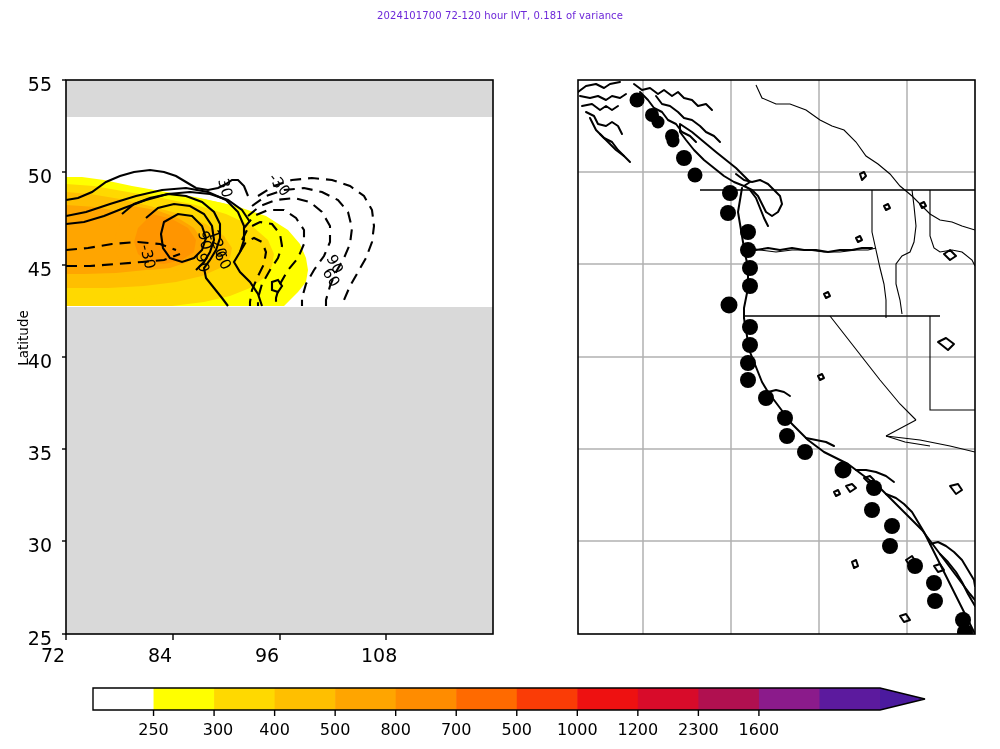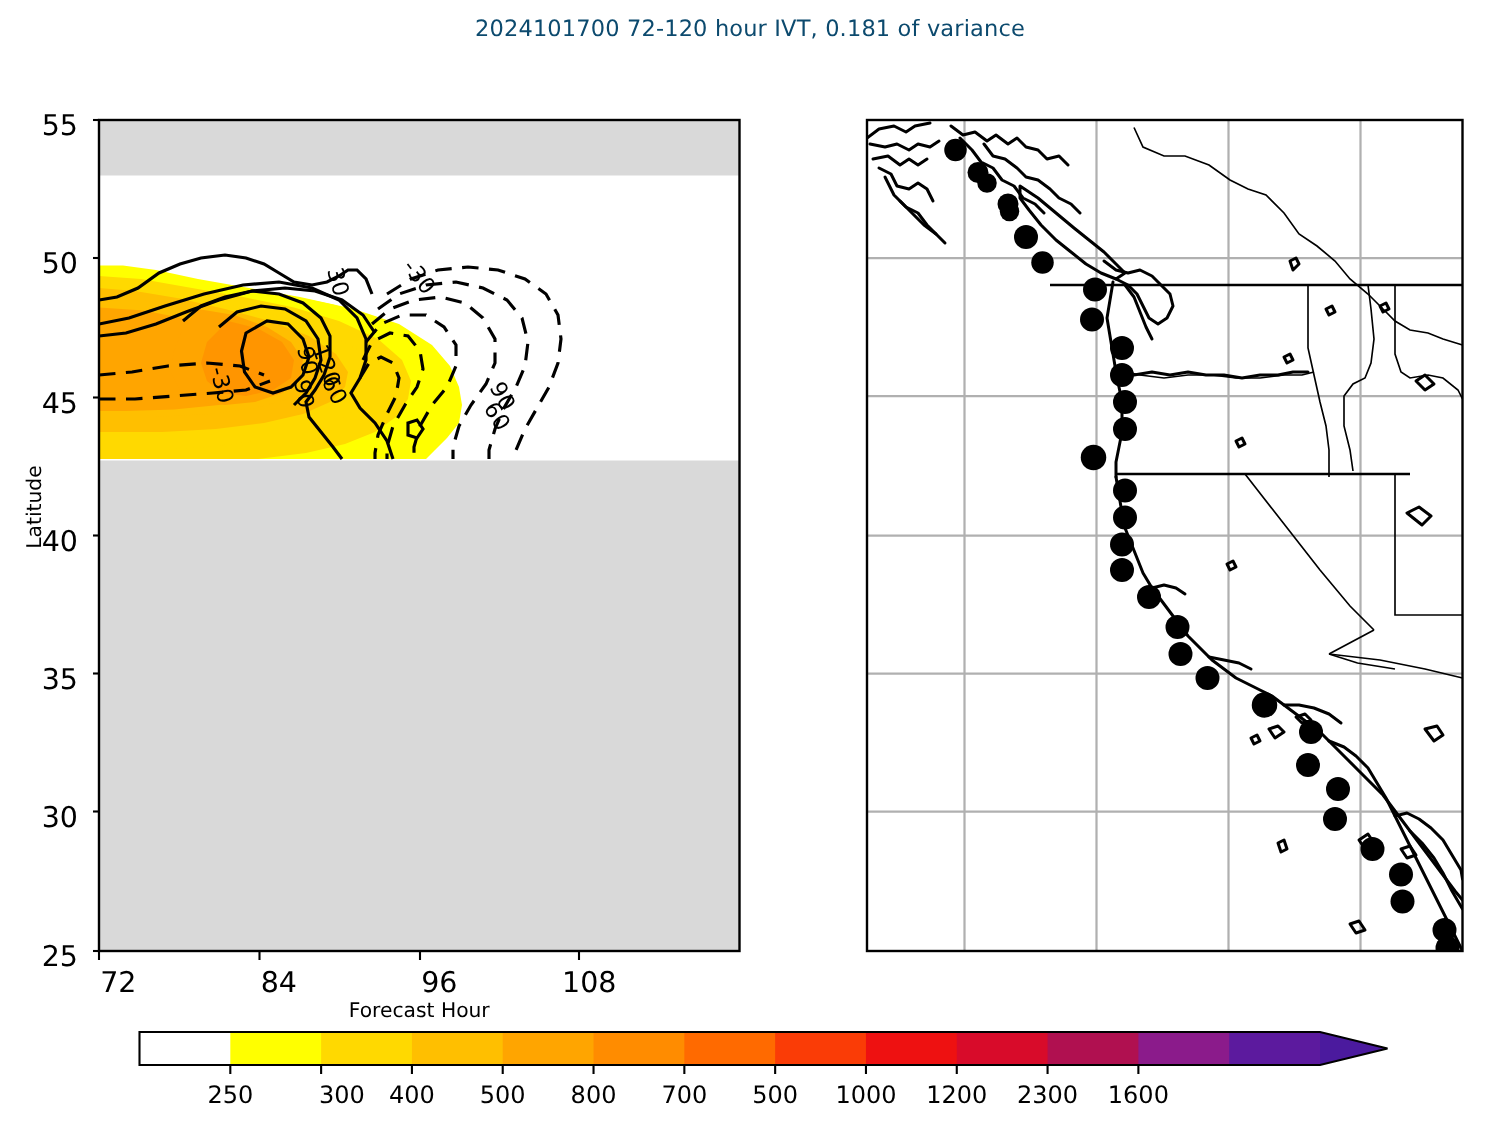--- a/index.html
+++ b/index.html
@@ -18,22 +18,22 @@
     position: absolute;
     left: 0; top: 0;
     width: 1000px;
     height: 749px;
   }
   .fig-title {
     position: absolute;
     left: 0; top: 10px;
     width: 1000px;
     text-align: center;
-    font-size: 15px;
-    color: #0c4a6e;
+    font-size: 10px;
+    color: #6d28d9;
     letter-spacing: 0.1px;
   }
   .axis-label {
     position: absolute;
     font-size: 13.5px;
     color: #000000;
   }
   #xlabel-forecast-hour {
     left: 66px;
     top: 666px;
@@ -48,21 +48,21 @@
     transform: rotate(-90deg);
     transform-origin: center center;
   }
   .tick-label {
     position: absolute;
     font-size: 19px;
     color: #000000;
     white-space: nowrap;
   }
   .ytick-label { text-align: right; width: 40px; }
-  .xtick-label { text-align: right; width: 50px; }
+  .xtick-label { text-align: left; width: 50px; }
   .cbtick-label { text-align: center; width: 60px; font-size: 16px; }
   svg { display: block; }
 </style>
 </head>
 <body>
 
 <div id="figure">
 
   <div class="fig-title">2024101700 72-120 hour IVT, 0.181 of variance</div>
 
@@ -197,21 +197,20 @@
   <div class="tick-label ytick-label" style="left:12px; top:350px;text-align:right;">40</div>
   <div class="tick-label ytick-label" style="left:12px; top:442px;">35</div>
   <div class="tick-label ytick-label" style="left:12px; top:534px;">30</div>
   <div class="tick-label ytick-label" style="left:12px; top:627px;">25</div>
 
   <div class="tick-label xtick-label" style="left:41px; top:644px;">72</div>
   <div class="tick-label xtick-label" style="left:148px; top:644px;">84</div>
   <div class="tick-label xtick-label" style="left:255px; top:644px;">96</div>
   <div class="tick-label xtick-label" style="left:361px; top:644px;">108</div>
 
-  <div class="axis-label" id="xlabel-forecast-hour">Forecast Hour</div>
   <div class="axis-label" id="ylabel-latitude">Latitude</div>
 
   <svg id="right-panel" width="1000" height="749" style="position:absolute;left:0;top:0;">
     <defs>
       <clipPath id="mapClip">
         <rect x="578" y="80" width="397" height="554"></rect>
       </clipPath>
     </defs>
 
     <rect x="578" y="80" width="397" height="554" fill="#ffffff"></rect>
@@ -398,21 +397,21 @@
         <line x1="516.77" y1="710" x2="516.77" y2="716"></line>
         <line x1="577.31" y1="710" x2="577.31" y2="716"></line>
         <line x1="637.85" y1="710" x2="637.85" y2="716"></line>
         <line x1="698.38" y1="710" x2="698.38" y2="716"></line>
         <line x1="758.92" y1="710" x2="758.92" y2="716"></line>
       </g>
     <path id="cb-outline" fill="none" stroke="#000000" stroke-width="1.4" d="M93,688 L880,688 L925,699 L880,710 L93,710 Z"></path>
   </svg>
   <div id="cb-labels">
       <div class="tick-label cbtick-label" style="position: absolute; left: 123.54px; top: 720px;">250</div>
-      <div class="tick-label cbtick-label" style="position: absolute; left: 198px; top: 720px;">300</div>
+      <div class="tick-label cbtick-label" style="position: absolute; left: 188px; top: 720px;">300</div>
       <div class="tick-label cbtick-label" style="position: absolute; left: 244.62px; top: 720px;">400</div>
       <div class="tick-label cbtick-label" style="position: absolute; left: 305.15px; top: 720px;">500</div>
       <div class="tick-label cbtick-label" style="position: absolute; left: 365.69px; top: 720px;">800</div>
       <div class="tick-label cbtick-label" style="position: absolute; left: 426.23px; top: 720px;">700</div>
       <div class="tick-label cbtick-label" style="position: absolute; left: 486.77px; top: 720px;">500</div>
       <div class="tick-label cbtick-label" style="position: absolute; left: 547.31px; top: 720px;">1000</div>
       <div class="tick-label cbtick-label" style="position: absolute; left: 607.85px; top: 720px;">1200</div>
       <div class="tick-label cbtick-label" style="position: absolute; left: 668.38px; top: 720px;">2300</div>
       <div class="tick-label cbtick-label" style="position: absolute; left: 728.92px; top: 720px;">1600</div>
     </div>

